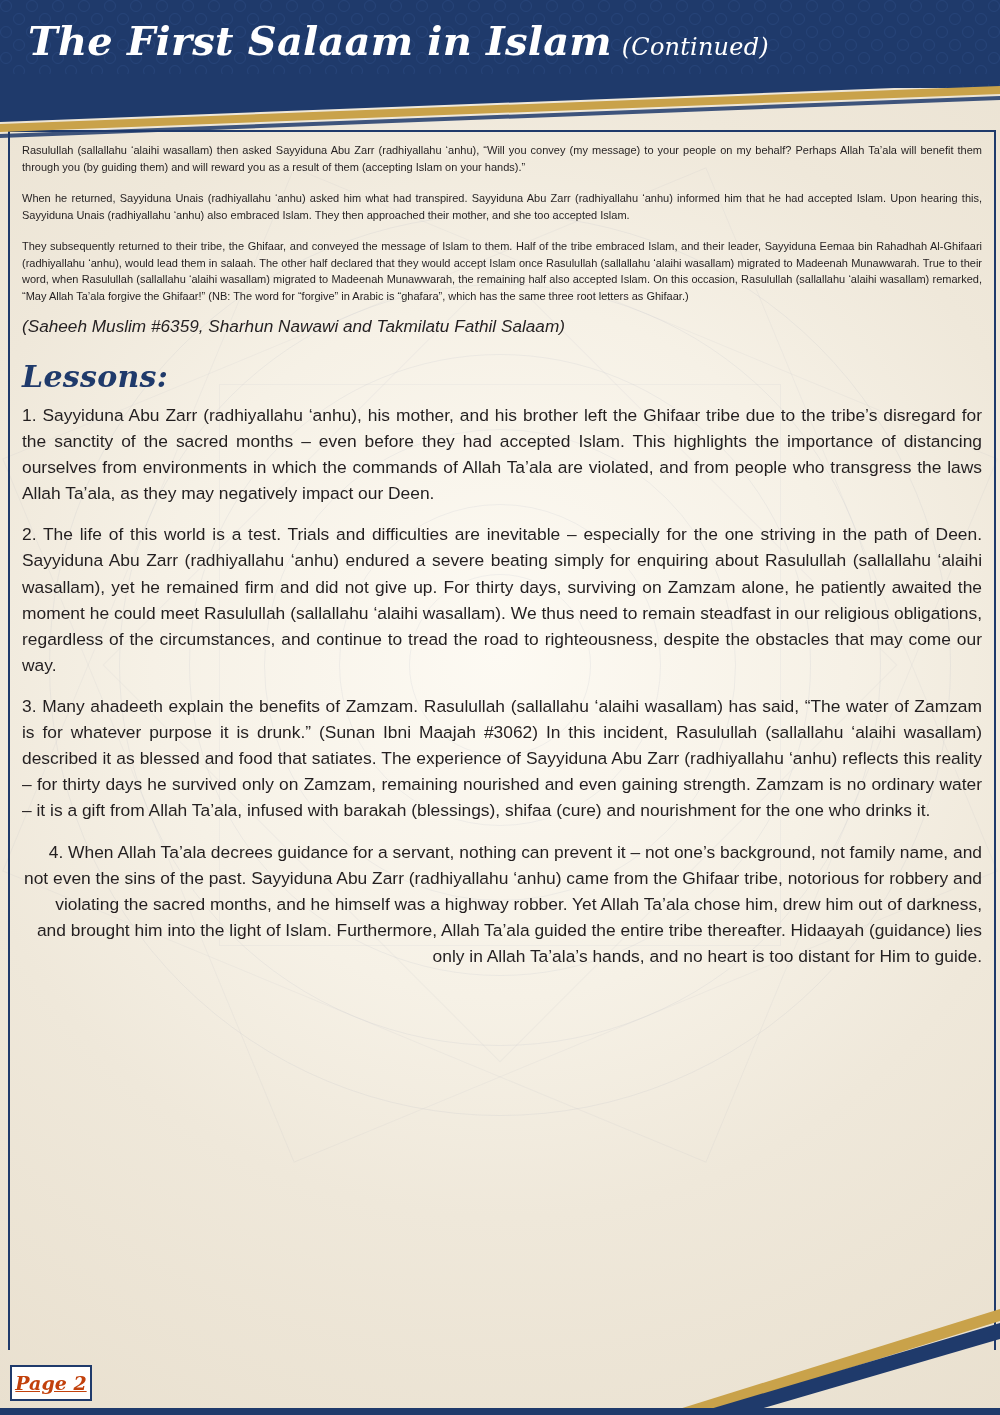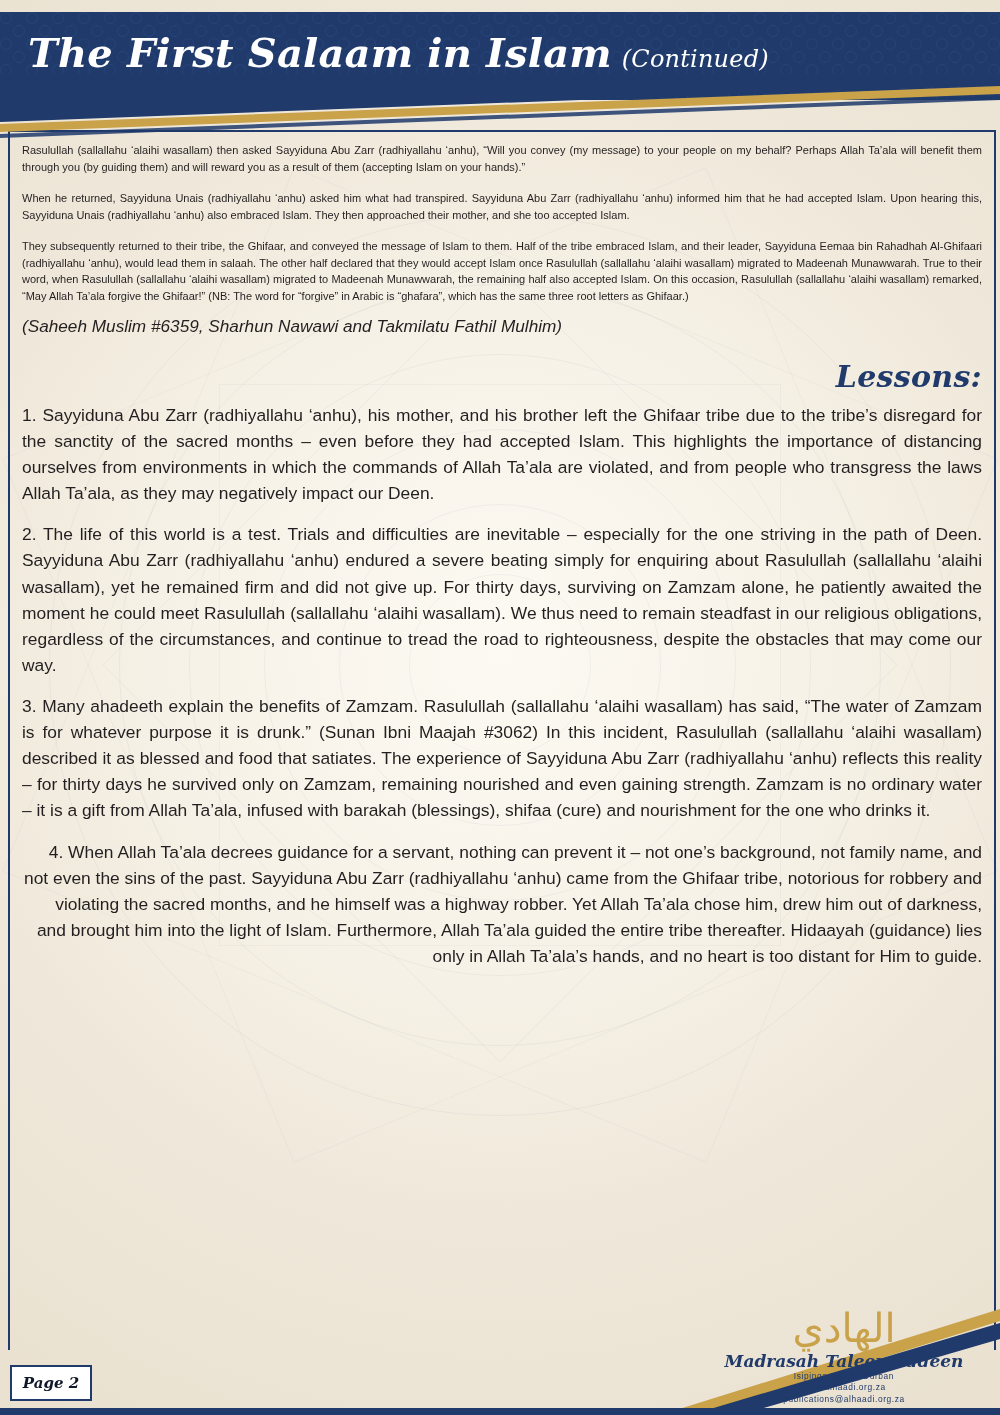--- a/index.html
+++ b/index.html
@@ -44,21 +44,21 @@
     position: absolute;
     border: 1px solid rgba(120, 135, 165, 0.13);
     left: 50%;
     top: 50%;
   }
 
   
   .header {
     position: absolute;
     left: 0;
-    top: 12px;
+    top: 0;
     width: 1000px;
     height: 88px;
     background: #1f3a6b;
     overflow: hidden;
   }
   .header-title {
     position: absolute;
     left: 28px;
     top: 17px;
     color: #ffffff;
@@ -124,21 +124,20 @@
     color: #231f20;
   }
   h2.lessons {
     margin: 20px 0 8px 0;
     font-family: "DejaVu Serif", serif;
     font-style: italic;
     font-weight: bold;
     font-size: 30px;
     color: #1f3a6b;
     letter-spacing: 0.3px;
-    text-align: right;
   }
   p.lesson {
     margin: 0 0 15px 0;
     font-size: 17.4px;
     line-height: 1.5;
     color: #231f20;
     text-align: justify;
   }
   p.lesson.last {
     text-align: right;
@@ -154,28 +153,29 @@
     overflow: hidden;
   }
   .page-num {
     position: absolute;
     left: 10px;
     bottom: 14px;
     width: 78px;
     height: 32px;
     background: #ffffff;
     border: 2px solid #1f3a6b;
-    color: #0f172a;
-    font-family: "DejaVu Serif", serif;
-    font-style: italic;
-    font-weight: bold;
-    font-size: 15px;
+    color: #c2410c;
+    font-family: "DejaVu Serif", serif;
+    font-style: italic;
+    font-weight: bold;
+    font-size: 19px;
     display: flex;
     align-items: center;
     justify-content: center;
+    text-decoration: underline;
   }
   .brand {
     position: absolute;
     right: 16px;
     bottom: 10px;
     width: 280px;
     text-align: center;
   }
   .brand-logo {
     font-family: "DejaVu Serif", serif;
@@ -241,39 +241,32 @@
       <polygon points="0,0 1000,0 1000,10 0,48" fill="#1f3a6b"></polygon>
       <polygon points="0,50 1000,12 1000,20 0,58" fill="#c9a24a"></polygon>
       <polygon points="0,60 1000,22 1000,26 0,64" fill="#1f3a6b" opacity="0.85"></polygon>
     </svg>
   </div>
 
   <div class="content">
     <p class="para">Rasulullah (sallallahu ‘alaihi wasallam) then asked Sayyiduna Abu Zarr (radhiyallahu ‘anhu), “Will you convey (my message) to your people on my behalf? Perhaps Allah Ta’ala will benefit them through you (by guiding them) and will reward you as a result of them (accepting Islam on your hands).”</p>
     <p class="para">When he returned, Sayyiduna Unais (radhiyallahu ‘anhu) asked him what had transpired. Sayyiduna Abu Zarr (radhiyallahu ‘anhu) informed him that he had accepted Islam. Upon hearing this, Sayyiduna Unais (radhiyallahu ‘anhu) also embraced Islam. They then approached their mother, and she too accepted Islam.</p>
     <p class="para tight">They subsequently returned to their tribe, the Ghifaar, and conveyed the message of Islam to them. Half of the tribe embraced Islam, and their leader, Sayyiduna Eemaa bin Rahadhah Al-Ghifaari (radhiyallahu ‘anhu), would lead them in salaah. The other half declared that they would accept Islam once Rasulullah (sallallahu ‘alaihi wasallam) migrated to Madeenah Munawwarah. True to their word, when Rasulullah (sallallahu ‘alaihi wasallam) migrated to Madeenah Munawwarah, the remaining half also accepted Islam. On this occasion, Rasulullah (sallallahu ‘alaihi wasallam) remarked, “May Allah Ta’ala forgive the Ghifaar!” (NB: The word for “forgive” in Arabic is “ghafara”, which has the same three root letters as Ghifaar.)</p>
-    <p class="source">(Saheeh Muslim #6359, Sharhun Nawawi and Takmilatu Fathil Mulhim)</p>
+    <p class="source">(Saheeh Muslim #6359, Sharhun Nawawi and Takmilatu Fathil Salaam)</p>
 
     <h2 class="lessons">Lessons:</h2>
     <p class="lesson">1. Sayyiduna Abu Zarr (radhiyallahu ‘anhu), his mother, and his brother left the Ghifaar tribe due to the tribe’s disregard for the sanctity of the sacred months – even before they had accepted Islam. This highlights the importance of distancing ourselves from environments in which the commands of Allah Ta’ala are violated, and from people who transgress the laws Allah Ta’ala, as they may negatively impact our Deen.</p>
     <p class="lesson">2. The life of this world is a test. Trials and difficulties are inevitable – especially for the one striving in the path of Deen. Sayyiduna Abu Zarr (radhiyallahu ‘anhu) endured a severe beating simply for enquiring about Rasulullah (sallallahu ‘alaihi wasallam), yet he remained firm and did not give up. For thirty days, surviving on Zamzam alone, he patiently awaited the moment he could meet Rasulullah (sallallahu ‘alaihi wasallam). We thus need to remain steadfast in our religious obligations, regardless of the circumstances, and continue to tread the road to righteousness, despite the obstacles that may come our way.</p>
     <p class="lesson">3. Many ahadeeth explain the benefits of Zamzam. Rasulullah (sallallahu ‘alaihi wasallam) has said, “The water of Zamzam is for whatever purpose it is drunk.” (Sunan Ibni Maajah #3062) In this incident, Rasulullah (sallallahu ‘alaihi wasallam) described it as blessed and food that satiates. The experience of Sayyiduna Abu Zarr (radhiyallahu ‘anhu) reflects this reality – for thirty days he survived only on Zamzam, remaining nourished and even gaining strength. Zamzam is no ordinary water – it is a gift from Allah Ta’ala, infused with barakah (blessings), shifaa (cure) and nourishment for the one who drinks it.</p>
     <p class="lesson last">4. When Allah Ta’ala decrees guidance for a servant, nothing can prevent it – not one’s background, not family name, and not even the sins of the past. Sayyiduna Abu Zarr (radhiyallahu ‘anhu) came from the Ghifaar tribe, notorious for robbery and violating the sacred months, and he himself was a highway robber. Yet Allah Ta’ala chose him, drew him out of darkness, and brought him into the light of Islam. Furthermore, Allah Ta’ala guided the entire tribe thereafter. Hidaayah (guidance) lies only in Allah Ta’ala’s hands, and no heart is too distant for Him to guide.</p>
   </div>
 
   <div class="footer-band">
     <svg width="1000" height="120" viewBox="0 0 1000 120" preserveAspectRatio="none">
       <polygon points="620,120 1000,4 1000,120" fill="#1f3a6b" opacity="0.0"></polygon>
       <polygon points="660,120 1000,14 1000,26 700,120" fill="#c9a24a"></polygon>
       <polygon points="690,120 1000,28 1000,44 740,120" fill="#1f3a6b"></polygon>
       <rect x="0" y="113" width="1000" height="7" fill="#1f3a6b"></rect>
     </svg>
     <div class="page-num">Page 2</div>
-    <div class="brand">
-      <div class="brand-logo">الهادي</div>
-      <div class="brand-name">Madrasah Taleemuddeen</div>
-      <div class="brand-line">Isipingo Beach, Durban</div>
-      <div class="brand-line">www.alhaadi.org.za</div>
-      <div class="brand-line">publications@alhaadi.org.za</div>
-    </div>
   </div>
 
 </div>
 
 </body></html>

